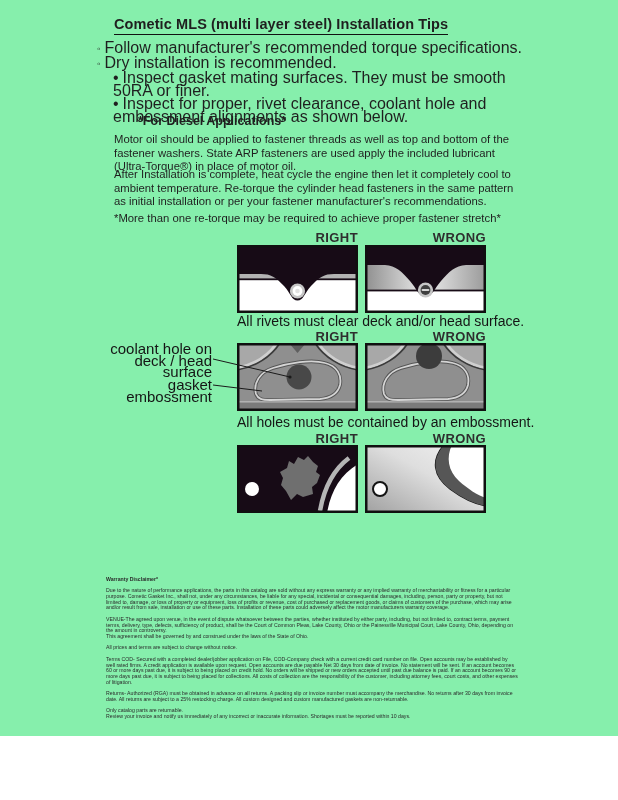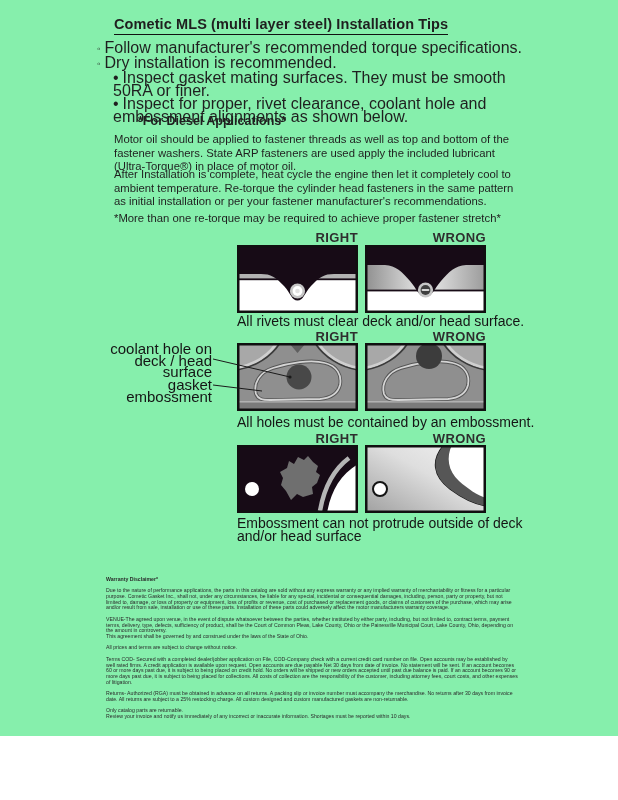--- a/index.html
+++ b/index.html
@@ -173,24 +173,20 @@
         </linearGradient>
       </defs>
       <rect width="121" height="68" fill="#ffffff"></rect>
       <path d="M79,0 C66,15 68,31 85,44 C97,53 109,59 121,61 L121,68 H0 V0 Z" fill="url(#g3band)" stroke="#141414" stroke-width="1.5"></path>
       <path d="M87,0 C81,12 83,26 94,36 C103,44 112,50 121,53 L121,61 C109,59 97,53 85,44 C68,31 66,15 79,0 Z" fill="#565656"></path>
       <circle cx="15" cy="44" r="7" fill="#ffffff" stroke="#141414" stroke-width="2"></circle>
       <rect width="121" height="68" fill="none" stroke="#101010" stroke-width="5"></rect>
     </svg>
   </div>
 
-  <div class="caption" style="top:517px;">
-    <div>Embossment can not protrude outside of deck</div>
-    <div>and/or head surface</div>
-  </div>
 
   <svg class="leaders">
     <line x1="213" y1="359" x2="290" y2="377" stroke="#1a1a1a" stroke-width="1"></line>
     <circle cx="290" cy="377" r="1.6" fill="#1a1a1a"></circle>
     <line x1="213" y1="385" x2="262" y2="391" stroke="#1a1a1a" stroke-width="1"></line>
   </svg>
 
   <div class="legal">
     <p class="lh">Warranty Disclaimer*</p>
     <p>Due to the nature of performance applications, the parts in this catalog are sold without any express warranty or any implied warranty of merchantability or fitness for a particular purpose.  Cometic Gasket Inc., shall not, under any circumstances, be liable for any special, incidental or consequential damages, including, person, party or property, but not limited to, damage, or loss of property or equipment, loss of profits or revenue, cost of purchased or replacement goods, or claims of customers of the purchase, which may arise and/or result from sale, installation or use of these parts.  Installation of these parts could adversely affect the motor manufacturers warranty coverage.</p>

